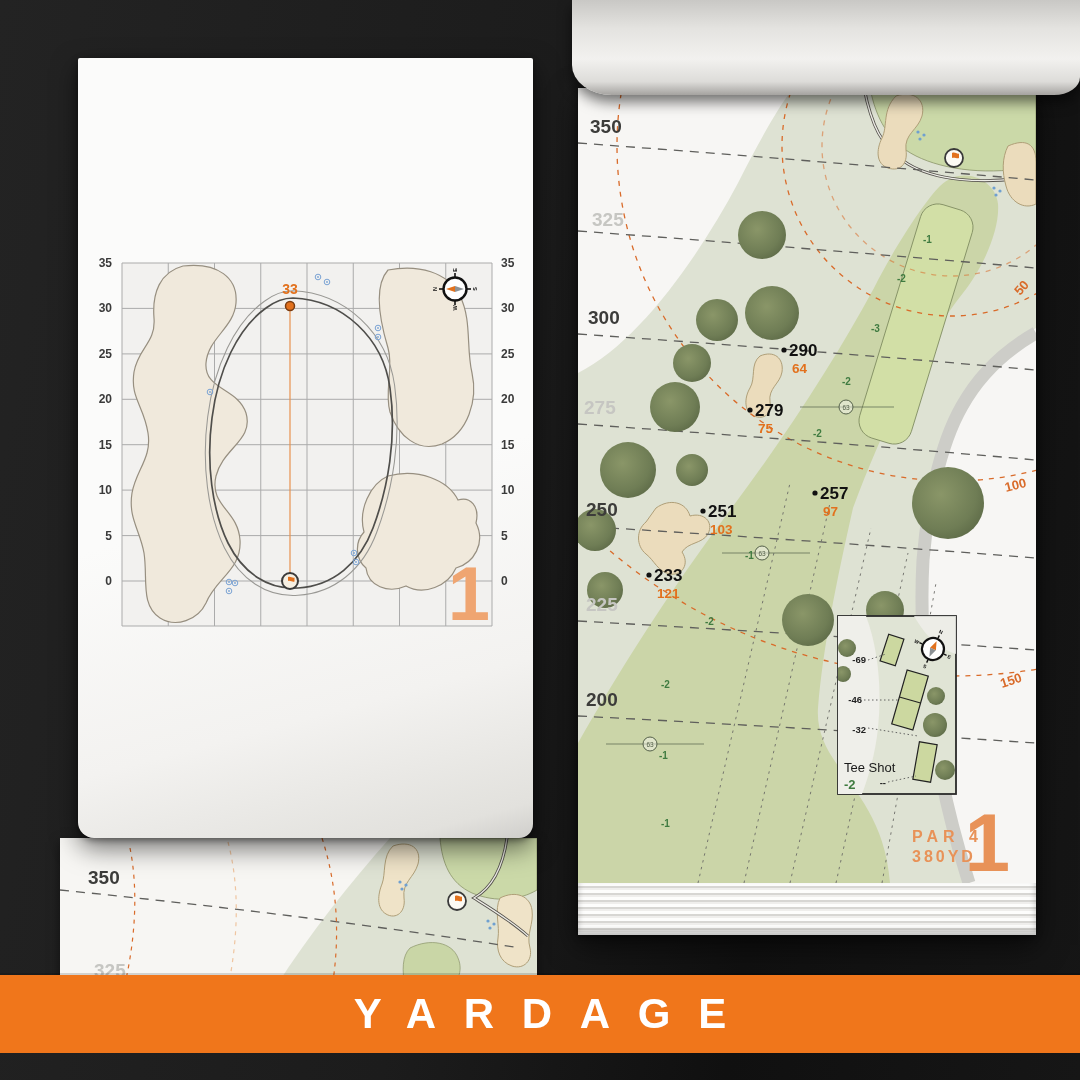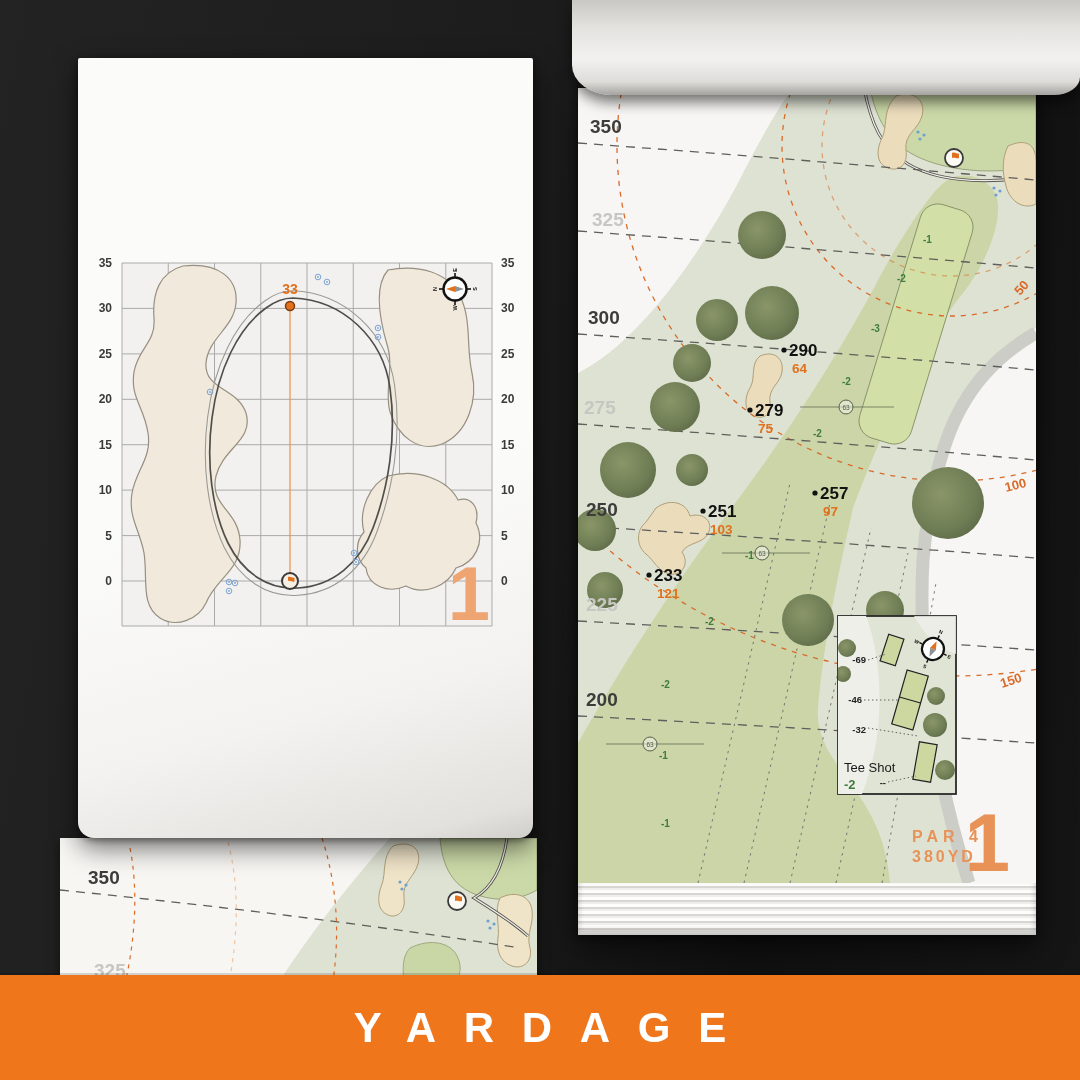--- a/index.html
+++ b/index.html
@@ -21,21 +21,21 @@
     background:#f7f6f4;z-index:2;
     box-shadow:0 10px 28px rgba(0,0,0,.6), 0 2px 6px rgba(0,0,0,.45);}
   .binding{position:absolute;left:0;top:795px;width:458px;height:52px;
     background:repeating-linear-gradient(180deg,#fdfdfc 0 3px,#d7d6d3 3px 5px,#efeeec 5px 7px);
     box-shadow:inset 0 -4px 6px rgba(0,0,0,.25);}
   .curl-right{position:absolute;left:572px;top:0;width:508px;height:95px;z-index:4;
     background:linear-gradient(180deg,#c9c8c5 0%,#e4e3e0 30%,#f2f1ef 62%,#dddcd9 86%,#a5a3a0 100%);
     border-radius:0 0 26px 40px / 0 0 18px 30px;
     box-shadow:0 7px 14px rgba(0,0,0,.55);}
   
-  .banner{position:absolute;left:0;top:975px;width:1080px;height:105px;z-index:10;
+  .banner{position:absolute;left:0;top:975px;width:1080px;height:78px;z-index:10;
     background:var(--accent,#F0761B);display:flex;align-items:center;justify-content:center;
     box-shadow:0 -2px 0 rgba(0,0,0,.15);}
   .banner span{color:#fff;font-size:42px;font-weight:bold;letter-spacing:.66em;margin-right:-.66em;}
   
   text{font-family:"Liberation Sans",sans-serif;}
 </style>
 </head>
 <body>
 
 <div class="stage">

